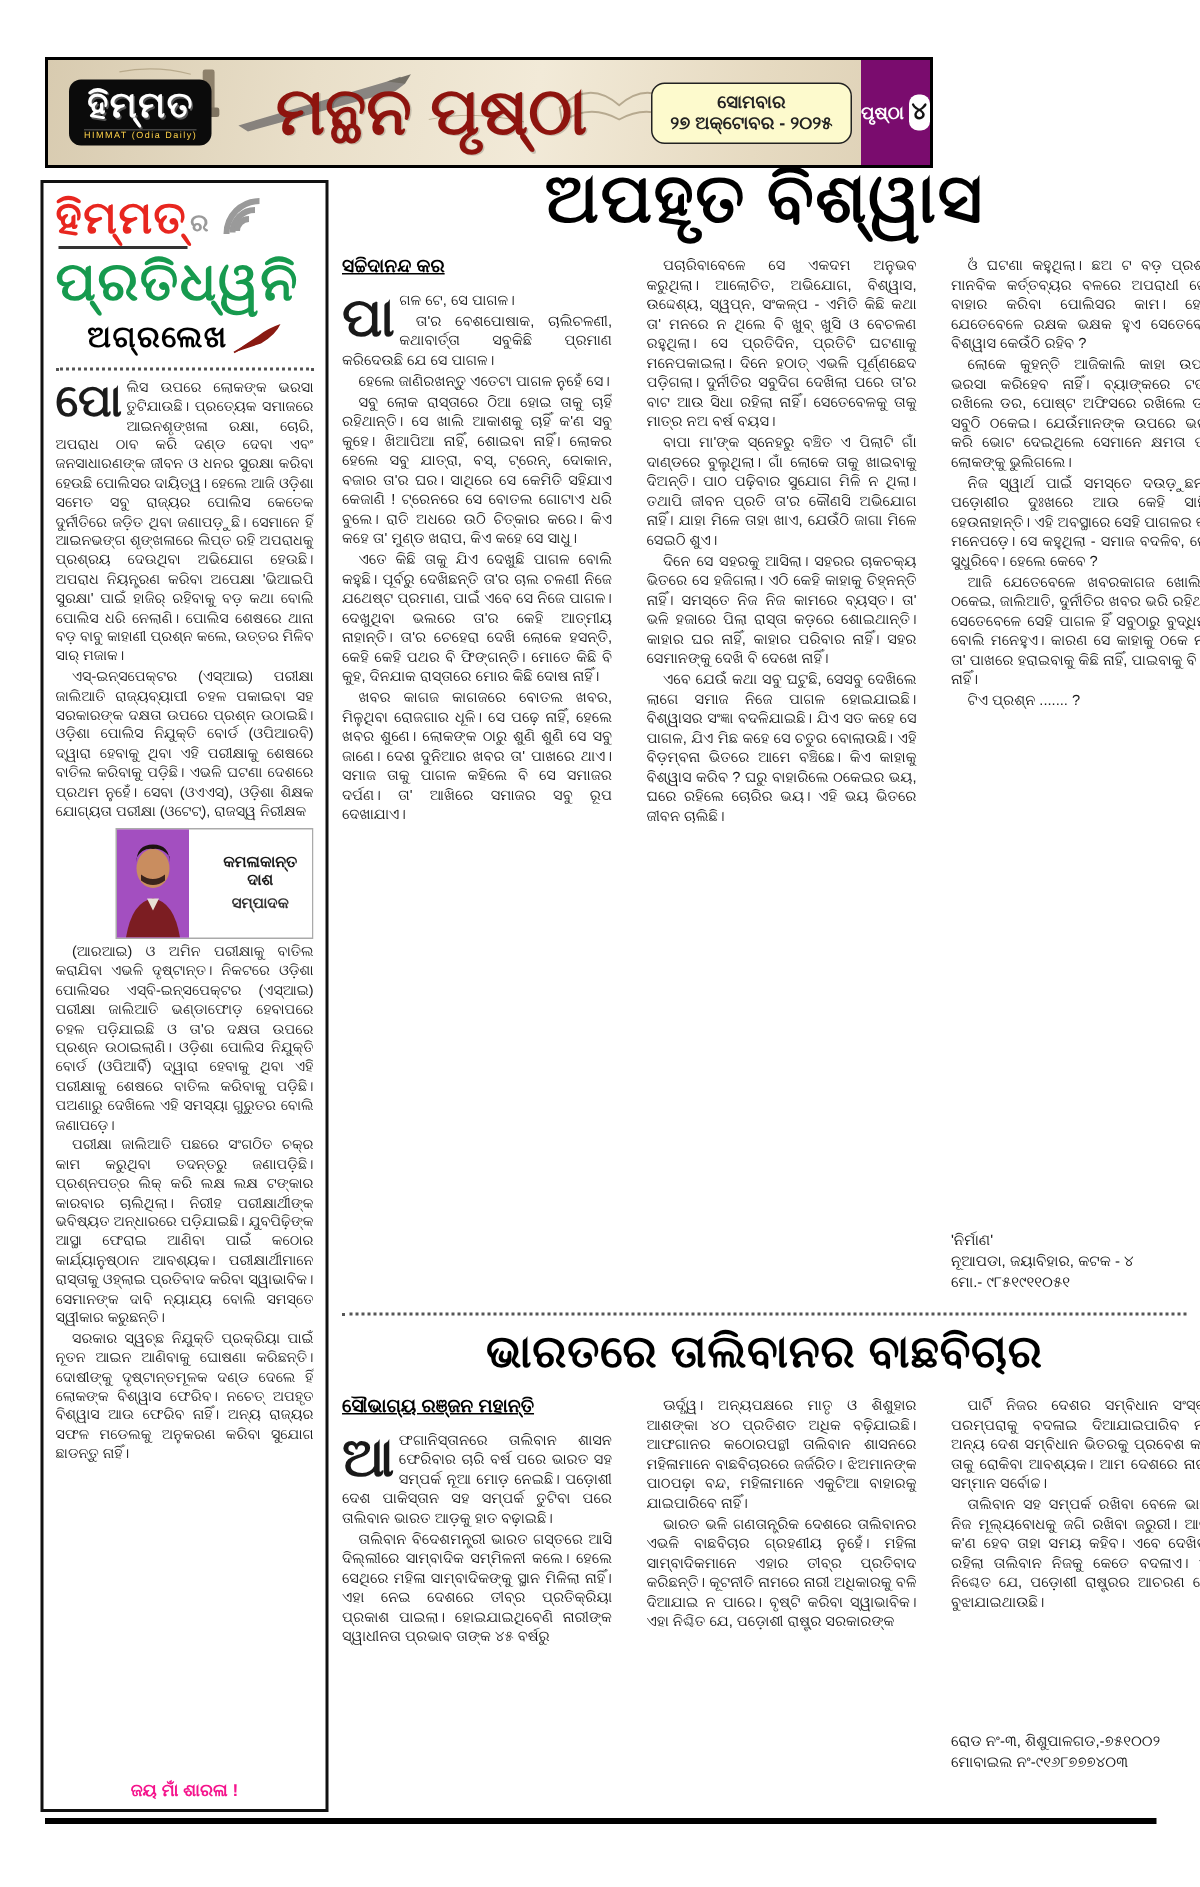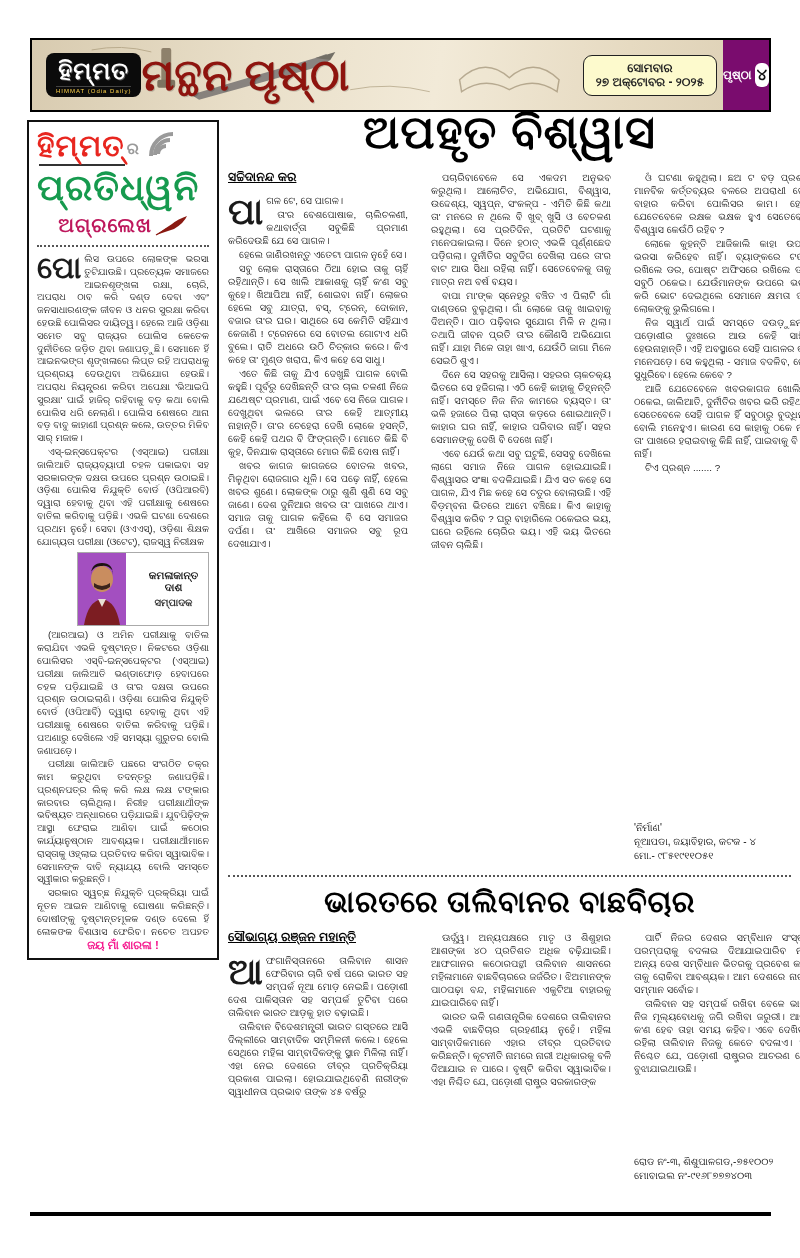--- a/index.html
+++ b/index.html
@@ -3,63 +3,63 @@
 <meta charset="utf-8">
 <style>
   html,body{margin:0;padding:0;}
   body{
     width:800px;height:1258px;position:relative;background:#ffffff;
     font-family:"Liberation Sans", sans-serif;color:#111;
     -webkit-font-smoothing:antialiased;overflow:hidden;
   }
   
   .masthead{
-    position:absolute;left:30px;top:38px;width:741px;height:74px;
+    position:absolute;left:30px;top:38px;width:592px;height:74px;
     border:2px solid #000;box-sizing:border-box;
     background:linear-gradient(100deg,#d8cbb0 0%,#e9dfc9 30%,#f2ead8 55%,#e6dac1 80%,#dccfb4 100%);
     display:flex;align-items:center;padding:0;overflow:hidden;
   }
   .mast-deco{position:absolute;inset:0;pointer-events:none;opacity:.55;}
   .logo-box{
     margin-left:14px;background:#0b0b0b;border-radius:8px;padding:5px 10px 3px;
     display:flex;flex-direction:column;align-items:center;z-index:2;flex:0 0 auto;
   }
   .logo-title{color:#fff;font-size:24px;font-weight:bold;line-height:26px;letter-spacing:1px;text-shadow:1px 1px 0 #555;}
   .logo-sub{margin-top:2px;font-size:6px;letter-spacing:1px;color:#ffd24a;border-top:1px solid #444;padding-top:1px;}
   .section-title{
-    flex:1;text-align:left;color:#8e140e;font-size:44px;font-weight:800;
+    flex:1;text-align:center;color:#8e140e;font-size:44px;font-weight:800;
     line-height:70px;z-index:2;text-shadow:1px 1px 0 rgba(0,0,0,.18);white-space:nowrap;
   }
   .datebox{
     z-index:2;background:#fdfacd;border:1.5px solid #222;border-radius:9px;
     padding:5px 12px;text-align:center;margin-right:6px;flex:0 0 auto;
   }
   .datebox .day{font-size:12px;font-weight:bold;color:#222;line-height:14px;}
   .datebox .date{font-size:12px;font-weight:bold;color:#222;line-height:15px;}
   .page-panel{
     z-index:2;background:#7a0c6e;height:100%;width:46px;flex:0 0 auto;
     display:flex;flex-direction:row;align-items:center;justify-content:center;gap:3px;
   }
   .page-panel .plabel{color:#fff;font-size:12px;font-weight:bold;}
   .page-panel .pnum{background:#fff;border-radius:6px;width:26px;height:24px;line-height:24px;text-align:center;font-size:16px;font-weight:bold;color:#111;}
   
   .sidebar{
-    position:absolute;left:27px;top:120px;width:192px;height:840px;
+    position:absolute;left:27px;top:120px;width:192px;height:1088px;
     border:2px solid #111;box-sizing:border-box;background:#fff;
     display:flex;flex-direction:column;padding:8px 8px 6px;
   }
   .brand{position:relative;text-align:left;}
   .brand-row1{display:flex;align-items:flex-start;}
   .brand-top{color:#e8261f;font-size:30px;font-weight:800;line-height:32px;letter-spacing:1px;}
   .brand-suffix{color:#9a9a9a;font-size:16px;font-weight:bold;margin:10px 2px 0 2px;}
   .wifi{margin-left:6px;margin-top:0;}
   .brand-rule{border:none;border-top:2px solid #333;width:86px;margin:2px 0 2px 2px;}
   .brand-main{color:#169a4e;font-size:36px;font-weight:800;line-height:40px;letter-spacing:1px;}
   .brand-tag-row{display:flex;align-items:center;justify-content:center;margin-top:6px;gap:2px;}
-  .brand-tag{color:#be185d;font-size:20px;font-weight:800;letter-spacing:1px;}
+  .brand-tag{color:#000000;font-size:20px;font-weight:800;letter-spacing:1px;}
   .dotted{border:none;border-top:2px dotted #555;margin:8px 0 6px;}
   .sb-text{flex:1;overflow:hidden;font-size:9.6px;line-height:12.8px;text-align:justify;color:#1b1b1b;}
   .para{margin:0 0 1px 0;text-indent:11px;}
   .para.lead{text-indent:0;}
   .dropcap{float:left;font-size:30px;line-height:26px;font-weight:bold;padding:2px 3px 0 0;text-indent:0;}
   .dropcap.big{font-size:36px;line-height:32px;}
   .photo-block{
     float:right;width:130px;margin:3px 0 3px 5px;border:1px solid #aaa;background:#fff;
     display:flex;align-items:stretch;
   }

